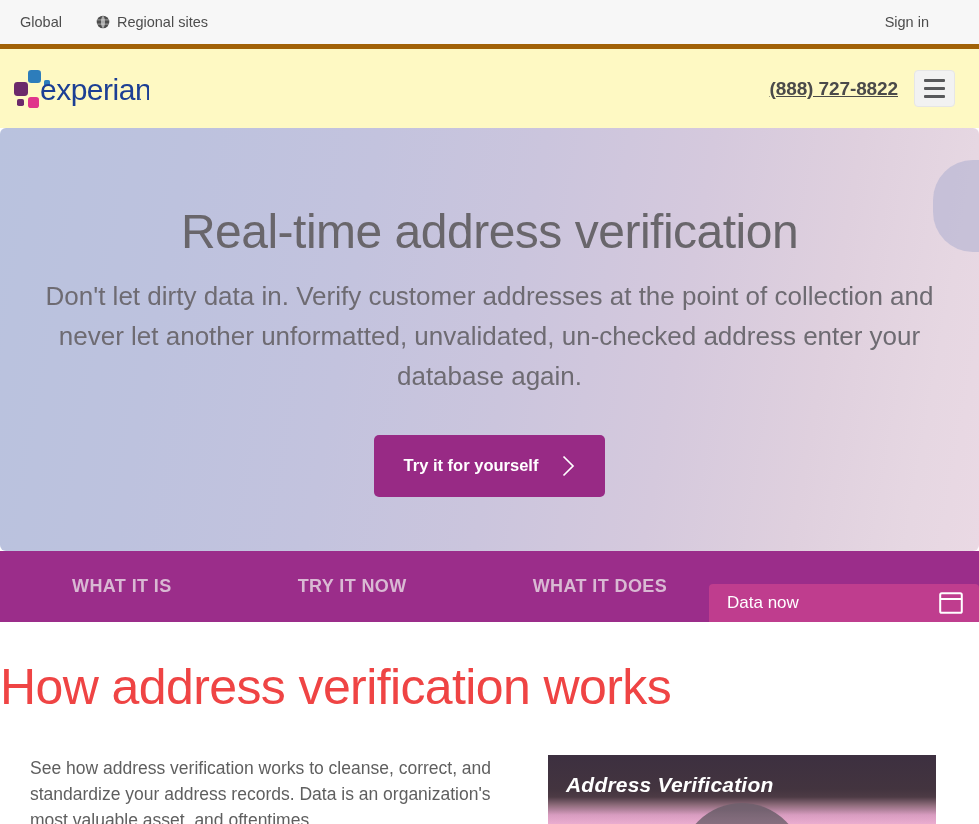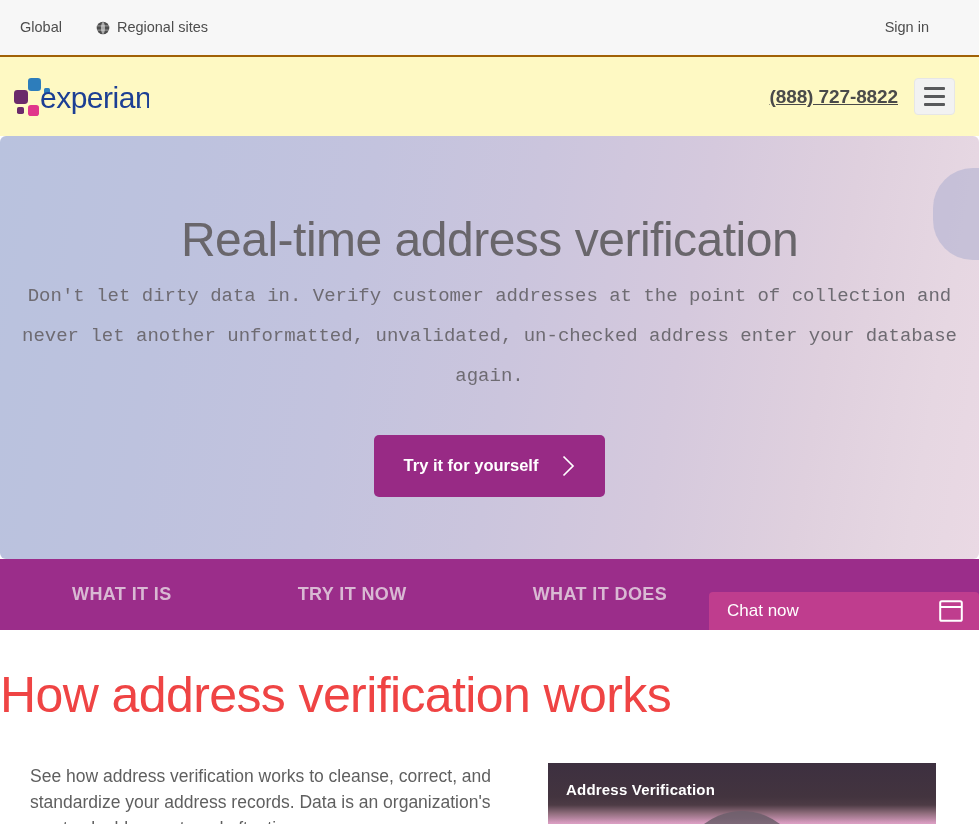--- a/index.html
+++ b/index.html
@@ -6,23 +6,23 @@
   html, body {
     width: 979px;
     height: 824px;
     overflow: hidden;
     font-family: "Liberation Sans", sans-serif;
     background: #ffffff;
   }
 
   
   .utility-bar {
-    height: 57px;
+    height: 49px;
     background: #f7f7f7;
-    border-bottom: 2px solid #a16207;
+    border-bottom: 5px solid #a16207;
     display: flex;
     align-items: center;
     padding: 0 20px;
   }
   .utility-left { display: flex; align-items: center; gap: 34px; }
   .utility-link {
     font-size: 14.5px;
     color: #4d4d4d;
     text-decoration: none;
     display: flex;
@@ -119,28 +119,27 @@
   .hero-title {
     margin-top: 78px;
     font-size: 48px;
     font-weight: 300;
     color: #69666b;
     letter-spacing: -0.5px;
     line-height: 1.1;
     text-align: center;
   }
   .hero-sub {
-    margin-top: 9px;
+    margin-top: 17px;
     width: 950px;
-    font-size: 19px;
+    font-size: 26px;
     font-weight: 300;
     color: #6e6b72;
     line-height: 40px;
     text-align: center;
-    font-family: Liberation Mono, monospace;
   }
   .hero-cta {
     margin-top: 39px;
     background: #982a85;
     color: #ffffff;
     border: none;
     border-radius: 5px;
     padding: 0 30px;
     height: 62px;
     display: inline-flex;
@@ -249,24 +248,25 @@
     height: 124px;
     border-radius: 50%;
     background: #6f5f6d;
     opacity: 0.92;
   }
   .video-title {
     position: absolute;
     left: 18px;
     top: 18px;
     color: #ffffff;
-    font-size: 15px;
+    font-size: 21px;
     font-weight: bold;
     letter-spacing: 0.2px;
     z-index: 3;
+    font-style: italic;
   }
   .video-haze {
     position: absolute;
     inset: 0;
     background: linear-gradient(180deg, rgba(61,48,64,0) 55%, rgba(245,188,216,0.35) 100%);
     z-index: 2;
   }
 </style>
 </head>
 <body>
@@ -332,21 +332,21 @@
   </div>
 </div>
 
 <div class="subnav">
   <div class="subnav-items">
     <a class="subnav-item" href="#">WHAT IT IS</a>
     <a class="subnav-item" href="#">TRY IT NOW</a>
     <a class="subnav-item" href="#">WHAT IT DOES</a>
   </div>
   <div class="chat-widget">
-    <span class="chat-label">Chat now</span>
+    <span class="chat-label">Data now</span>
     <span class="chat-icon">
       <svg width="24" height="22" viewBox="0 0 24 22" aria-hidden="true">
         <rect x="1.2" y="1.2" width="21.6" height="19.6" rx="1.6" fill="none" stroke="#ffffff" stroke-width="2"></rect>
         <path d="M1.2 7 H22.8" stroke="#ffffff" stroke-width="2" fill="none"></path>
       </svg>
     </span>
   </div>
 </div>
 
 <div class="content">

